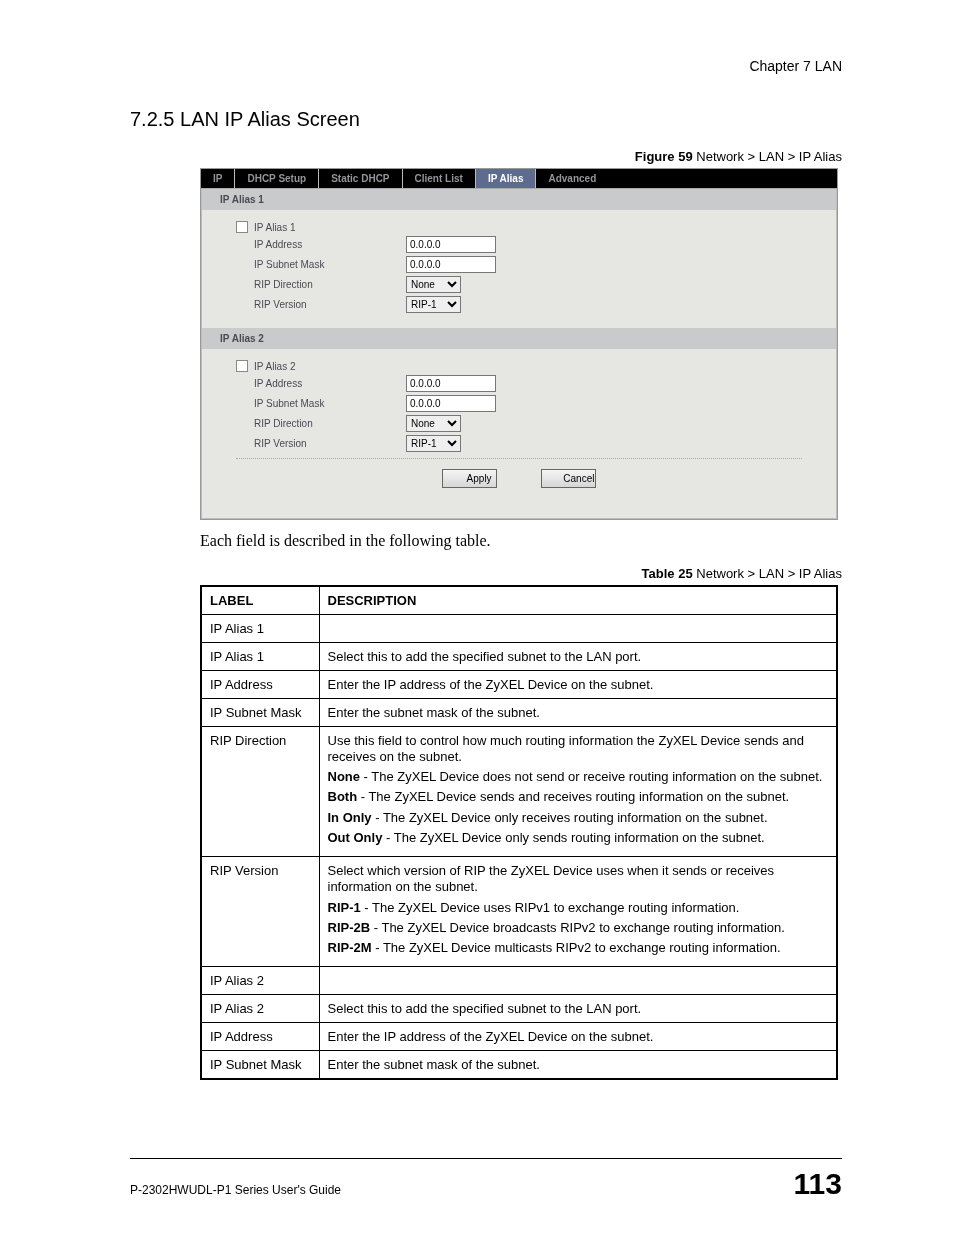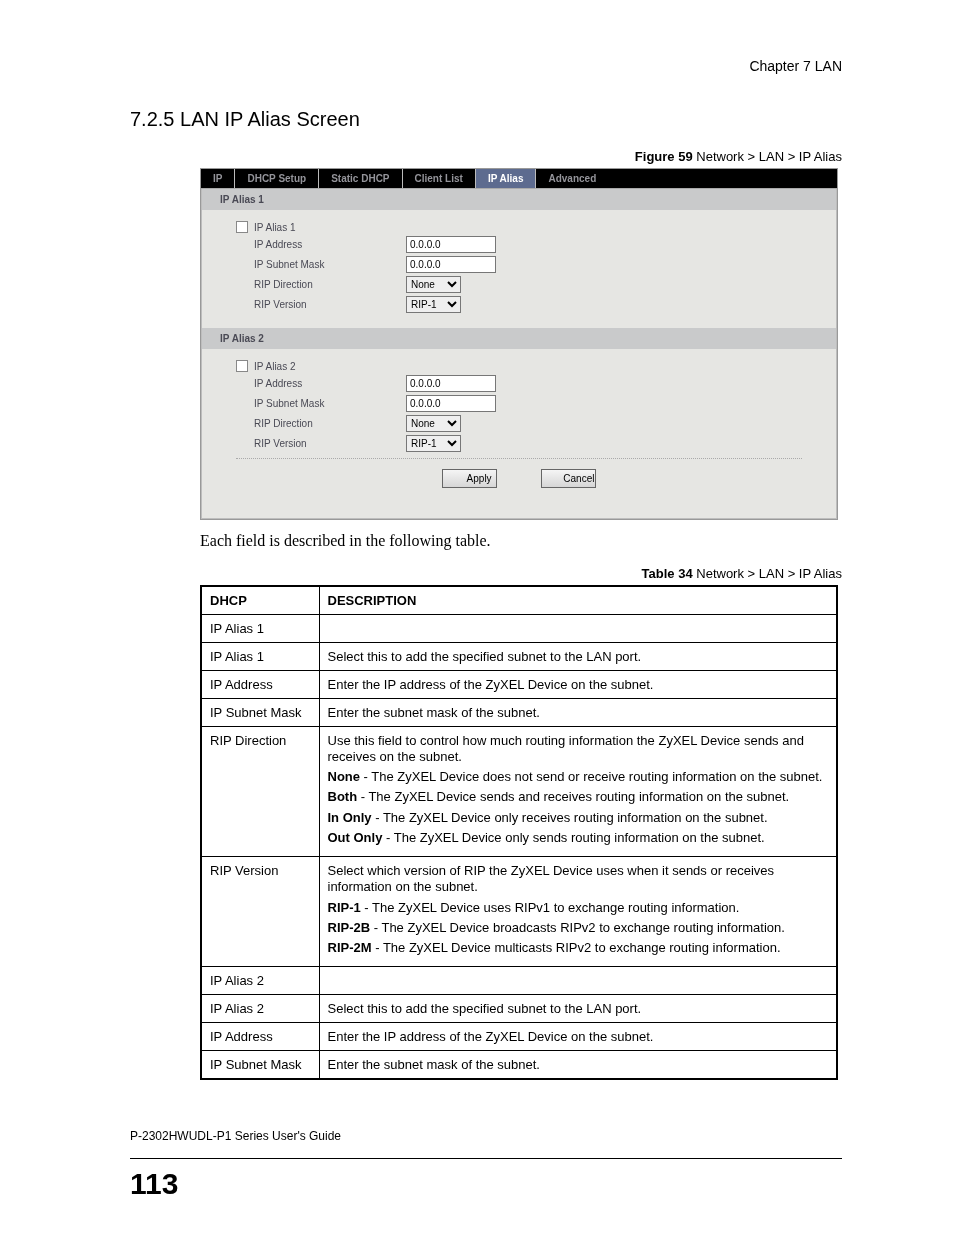--- a/index.html
+++ b/index.html
@@ -29,21 +29,21 @@
   .btn { font-size: 10px; width: 55px; height: 19px; border: 1px solid #666; background: linear-gradient(#f5f5f5, #d6d6d6); margin: 0 21px; padding-left: 20px; }
 
   
   .desc-table { margin-left: 70px; width: 638px; border-collapse: collapse; font-family: Arial, Helvetica, sans-serif; font-size: 13px; border: 2px solid #000; }
   .desc-table th { text-align: left; font-weight: bold; padding: 6px 8px; border: 1px solid #000; }
   .desc-table td { vertical-align: top; padding: 6px 8px; border: 1px solid #000; }
   .desc-table td.lbl { width: 118px; }
   .desc-table p { margin: 0 0 4px 0; line-height: 1.25; }
   .desc-strong { font-weight: bold; }
 
-  .footer { position: absolute; bottom: 34px; left: 130px; right: 112px; display: flex; justify-content: space-between; align-items: baseline; font-family: Arial, Helvetica, sans-serif; flex-direction: column; }
+  .footer { position: absolute; bottom: 34px; left: 130px; right: 112px; display: flex; justify-content: space-between; align-items: baseline; font-family: Arial, Helvetica, sans-serif; }
   .footer .guide { font-size: 12px; }
   .footer .pnum { font-size: 30px; font-weight: bold; margin-top: 24px; }
   .footer-rule { position: absolute; bottom: 76px; left: 130px; right: 112px; height: 1px; background: #000; }
 </style>
 </head>
 <body>
 
 <div class="page">
   <div class="chapter-top">Chapter 7 LAN</div>
 
@@ -116,27 +116,27 @@
           <button class="btn">Apply</button>
           <button class="btn">Cancel</button>
         </div>
       </div>
     </div>
   </div>
 
   <p class="body-text" style="margin-top:10px">Each field is described in the following table.</p>
 
   <div class="tbl-caption">
-    <span class="cap-bold">Table 34</span><span>   Network &gt; LAN &gt; IP Alias</span>
+    <span class="cap-bold">Table 25</span><span>   Network &gt; LAN &gt; IP Alias</span>
   </div>
 
   <table class="desc-table">
     <tbody>
         <tr>
-      <th>DHCP</th>
+      <th>LABEL</th>
       <th>DESCRIPTION</th>
     </tr>
     <tr>
           <td class="lbl">IP Alias 1</td>
           <td></td>
         </tr>
     <tr>
           <td class="lbl">IP Alias 1</td>
           <td>Select this to add the specified subnet to the LAN port.</td>
         </tr>

